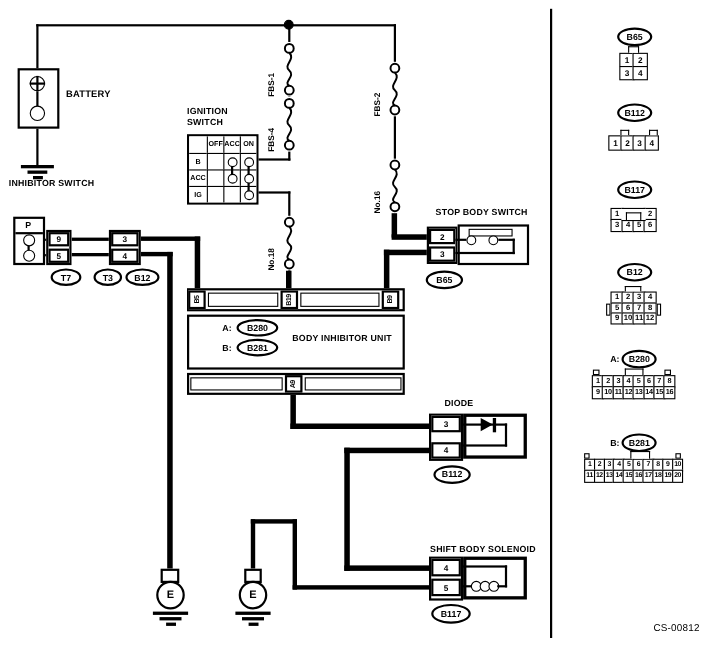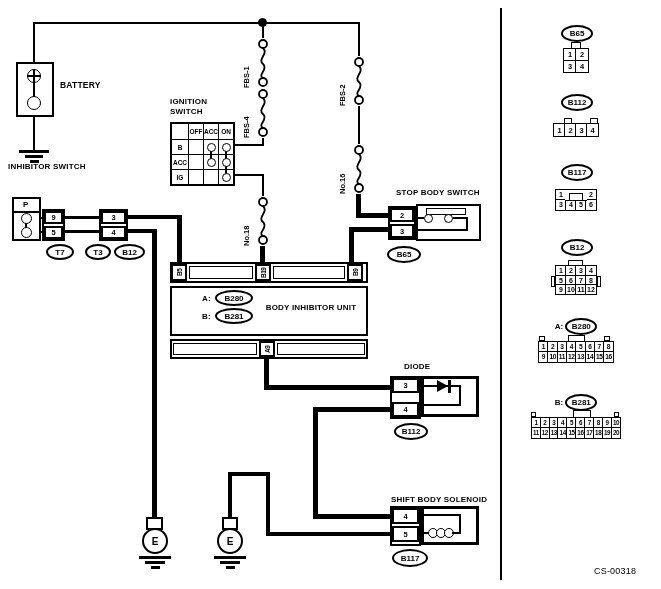--- a/index.html
+++ b/index.html
@@ -432,15 +432,15 @@
           <div class="pincell">15</div>
           <div class="pincell">16</div>
           <div class="pincell">17</div>
           <div class="pincell">18</div>
           <div class="pincell">19</div>
           <div class="pincell">20</div>
         </div>
       </div>
   </div>
 
-  <div class="lbl" style="left:594px;top:566px;font-weight:normal;font-size:9px">CS-00318</div>
+  <div class="lbl" style="left:594px;top:566px;font-weight:normal;font-size:9px">CS-00812</div>
 
 </div>
 
 </body></html>

